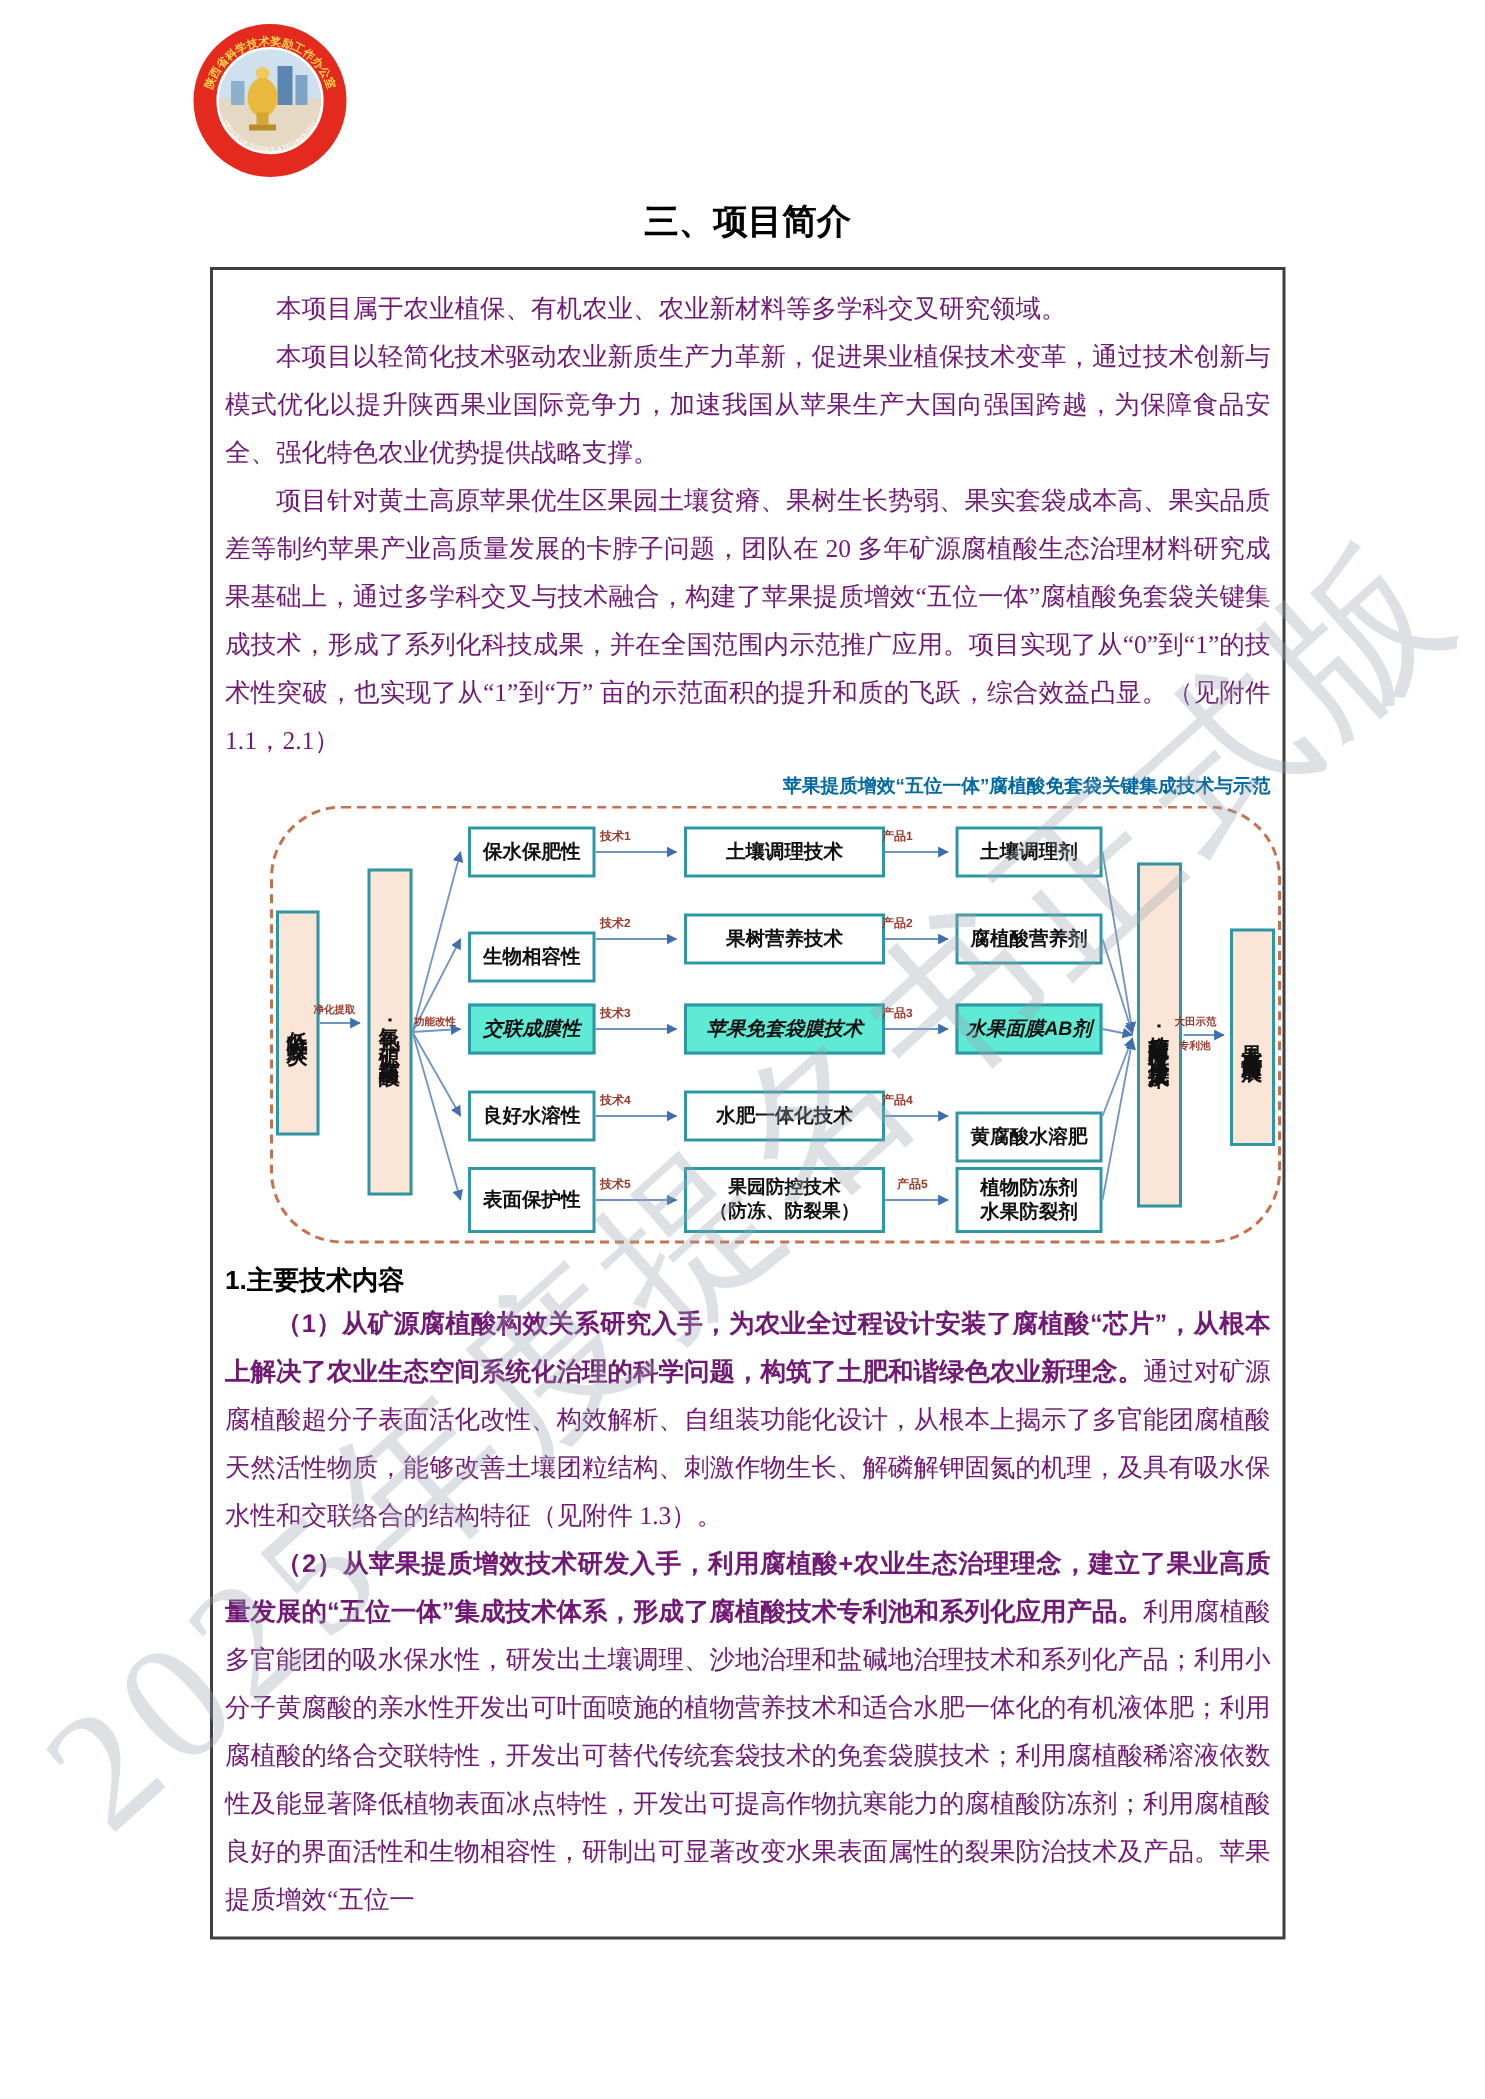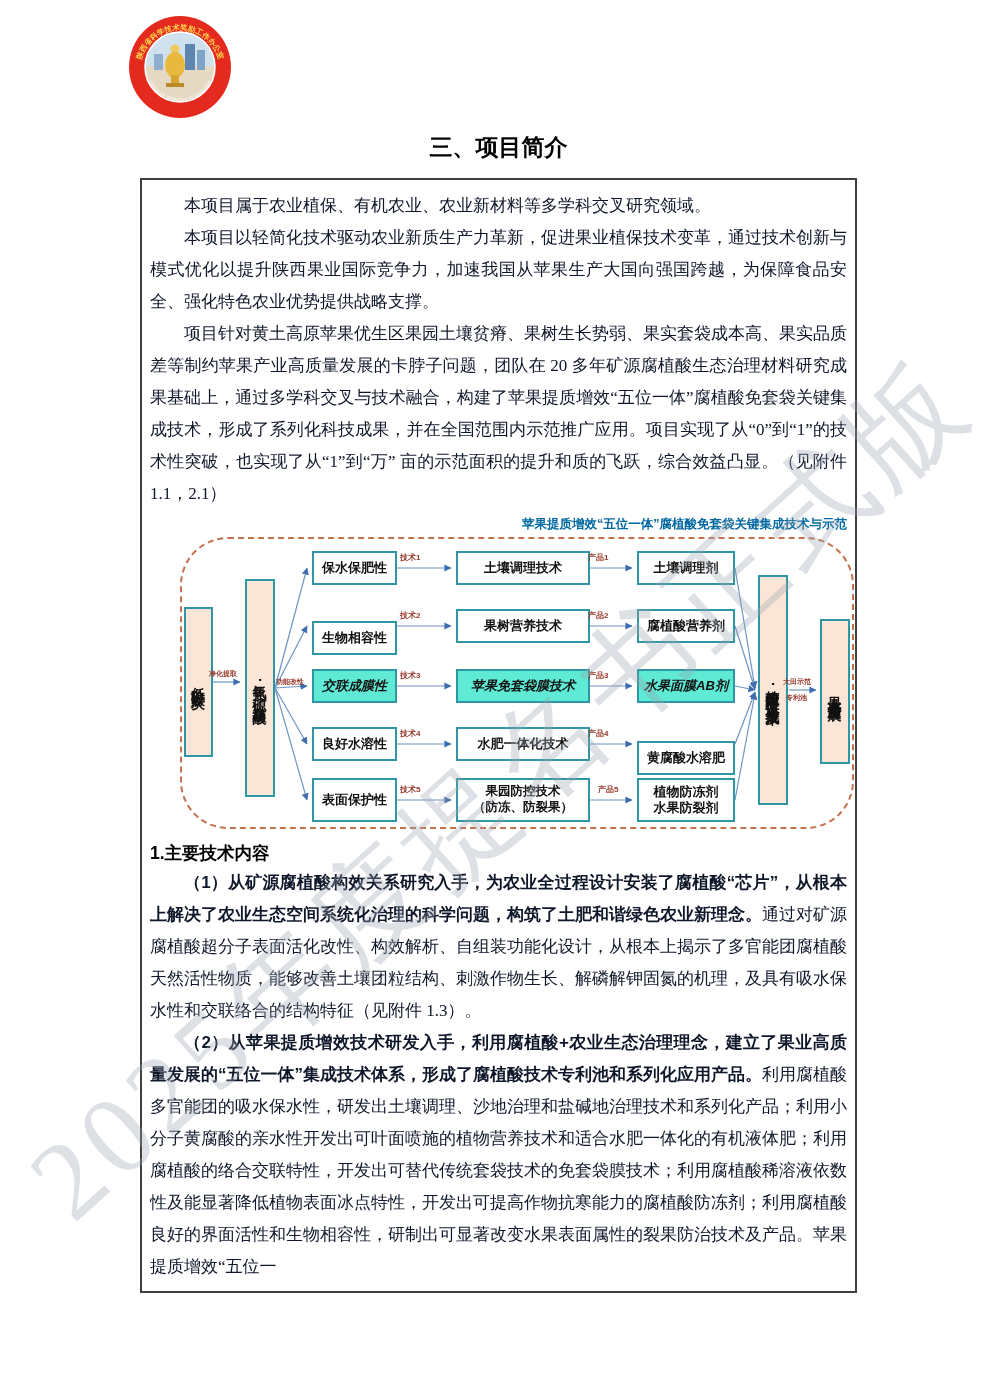--- a/index.html
+++ b/index.html
@@ -6,21 +6,21 @@
   .page{position:relative;width:990px;height:1399px;background:#ffffff;overflow:hidden;
         font-family:"Liberation Serif","DejaVu Serif",serif;color:#111;}
   
   .seal{position:absolute;left:127px;top:14px;width:106px;height:106px;}
   
   .page-title{position:absolute;left:140px;top:132px;width:717px;text-align:center;
       font-family:"Liberation Sans","DejaVu Sans",sans-serif;font-weight:700;font-size:23px;color:#000;}
   
   .content-box{position:absolute;left:140px;top:178px;width:717px;box-sizing:border-box;
       border:2px solid #3f3f3f;padding:10px 8px 8px 8px;background:transparent;}
-  .content-box p{margin:0;font-size:17px;line-height:32px;text-align:justify;text-indent:2em;color:#0f172a;}
+  .content-box p{margin:0;font-size:17px;line-height:32px;text-align:justify;text-indent:2em;color:#701a75;}
   .hei{font-family:"Liberation Sans","DejaVu Sans",sans-serif;font-weight:700;}
   .sec-heading{margin:12px 0 2px 0;font-family:"Liberation Sans","DejaVu Sans",sans-serif;
       font-weight:700;font-size:17.5px;color:#000;}
   
   .diagram{margin:6px 0 10px 0;}
   .diagram-title{text-align:right;font-family:"Liberation Sans","DejaVu Sans",sans-serif;
       font-weight:700;font-size:12.5px;margin:0 0 4px 0;color:#0369a1;}
   .canvas{position:relative;width:674px;height:292px;margin-left:30px;box-sizing:border-box;
       border:2px dashed #c4724e;border-radius:48px;}
   .canvas svg.arrows{position:absolute;left:0;top:0;width:674px;height:292px;}

